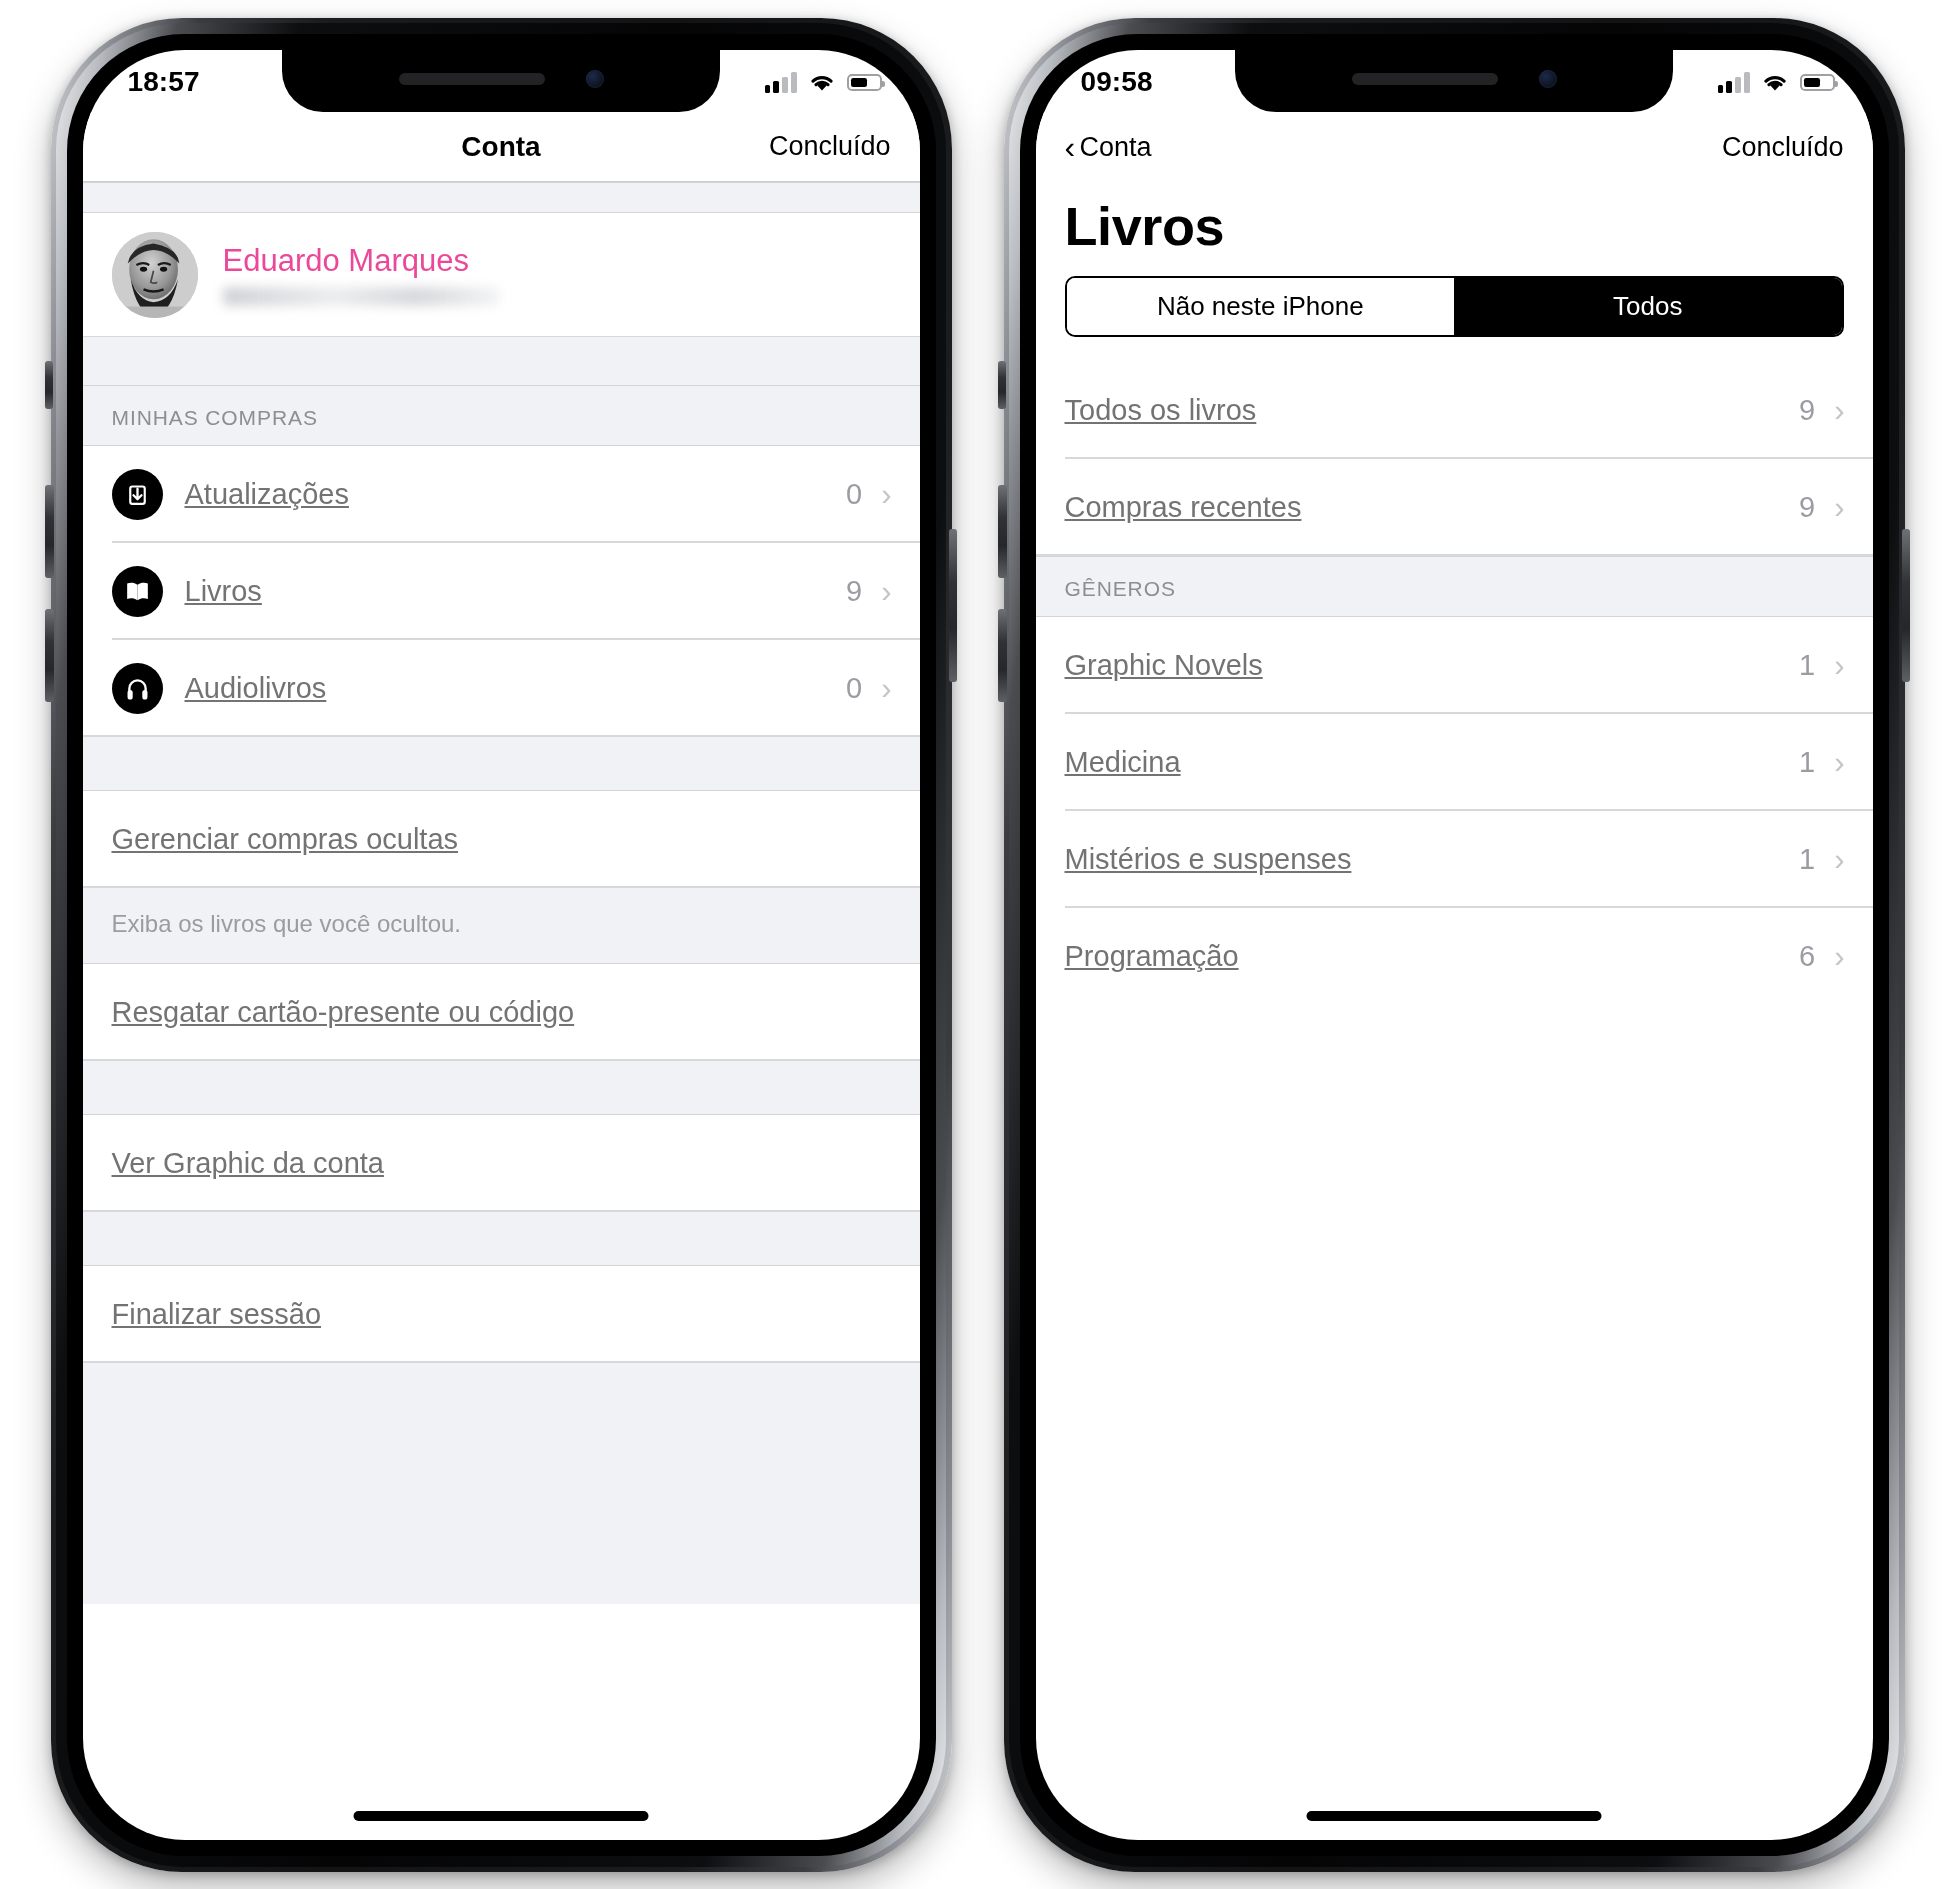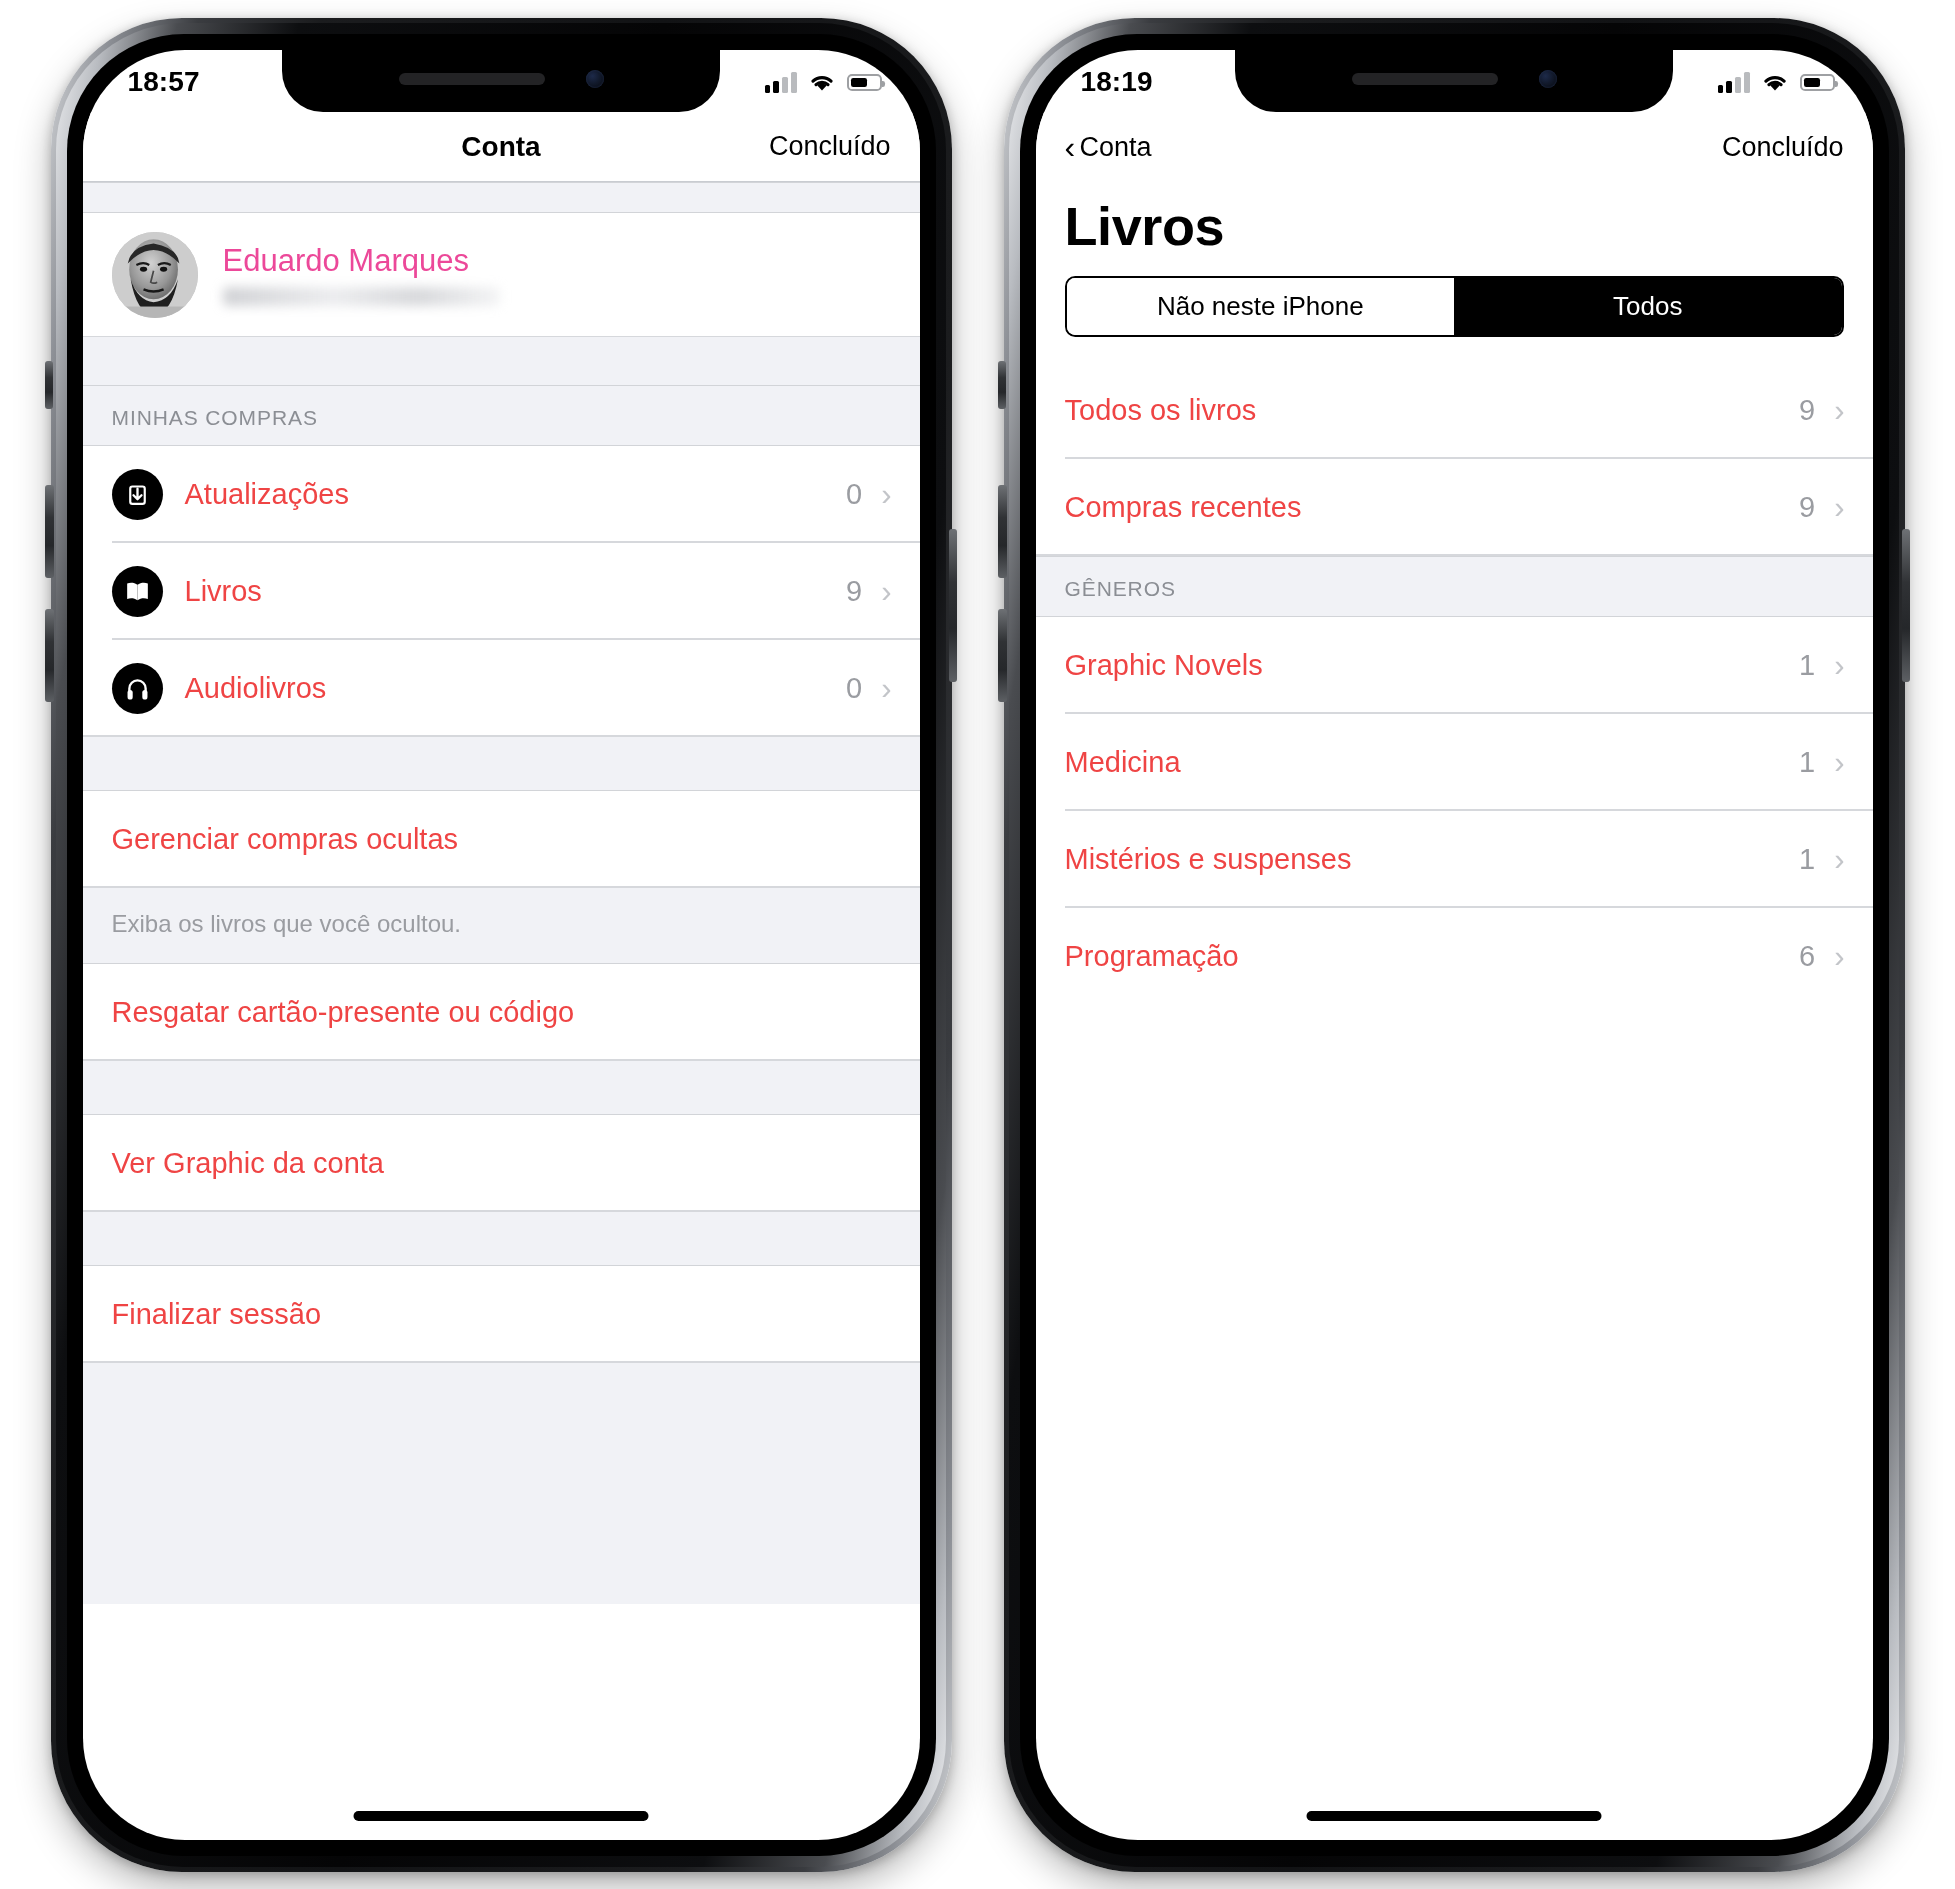--- a/index.html
+++ b/index.html
@@ -213,21 +213,21 @@
     height: 97px;
     box-sizing: border-box;
     position: relative;
   }
   .row .sep {
     position: absolute;
     left: 29px; right: 0; bottom: 0;
     height: 1.5px; background: #d6d8dc;
   }
   .row.full-sep .sep { left: 0; }
-  .row .label { font-size: 29px; color: #ef4444; }
+  .row .label { font-size: 29px; color: #737373; text-decoration: underline; }
   .row .spacer { flex: 1; }
   .row .count { font-size: 29px; color: #9a9ca1; margin-right: 19px; }
   .chev {
     color: #c3c5c9;
     font-size: 31px;
     line-height: 1;
     font-weight: 400;
   }
 
   
@@ -482,21 +482,21 @@
     <div class="bezel"></div>
 
     <div class="screen">
 
       <div class="notch">
         <div class="speaker"></div>
         <div class="camera"></div>
       </div>
 
       <div class="statusbar">
-        <div class="status-time">18:19</div>
+        <div class="status-time">09:58</div>
         <div class="status-right">
           <div class="signal">
               <i></i>
               <i></i>
               <i></i>
               <i></i>
             </div>
           <svg width="28" height="20.4" viewBox="0 0 38 28">
             <path d="M19 25.5 L12.6 18.4 a9.4 9.4 0 0 1 12.8 0 Z" fill="#000"></path>
             <path d="M6.6 12.6 a18 18 0 0 1 24.8 0" stroke="#000" stroke-width="4.4" fill="none" stroke-linecap="round"></path>

